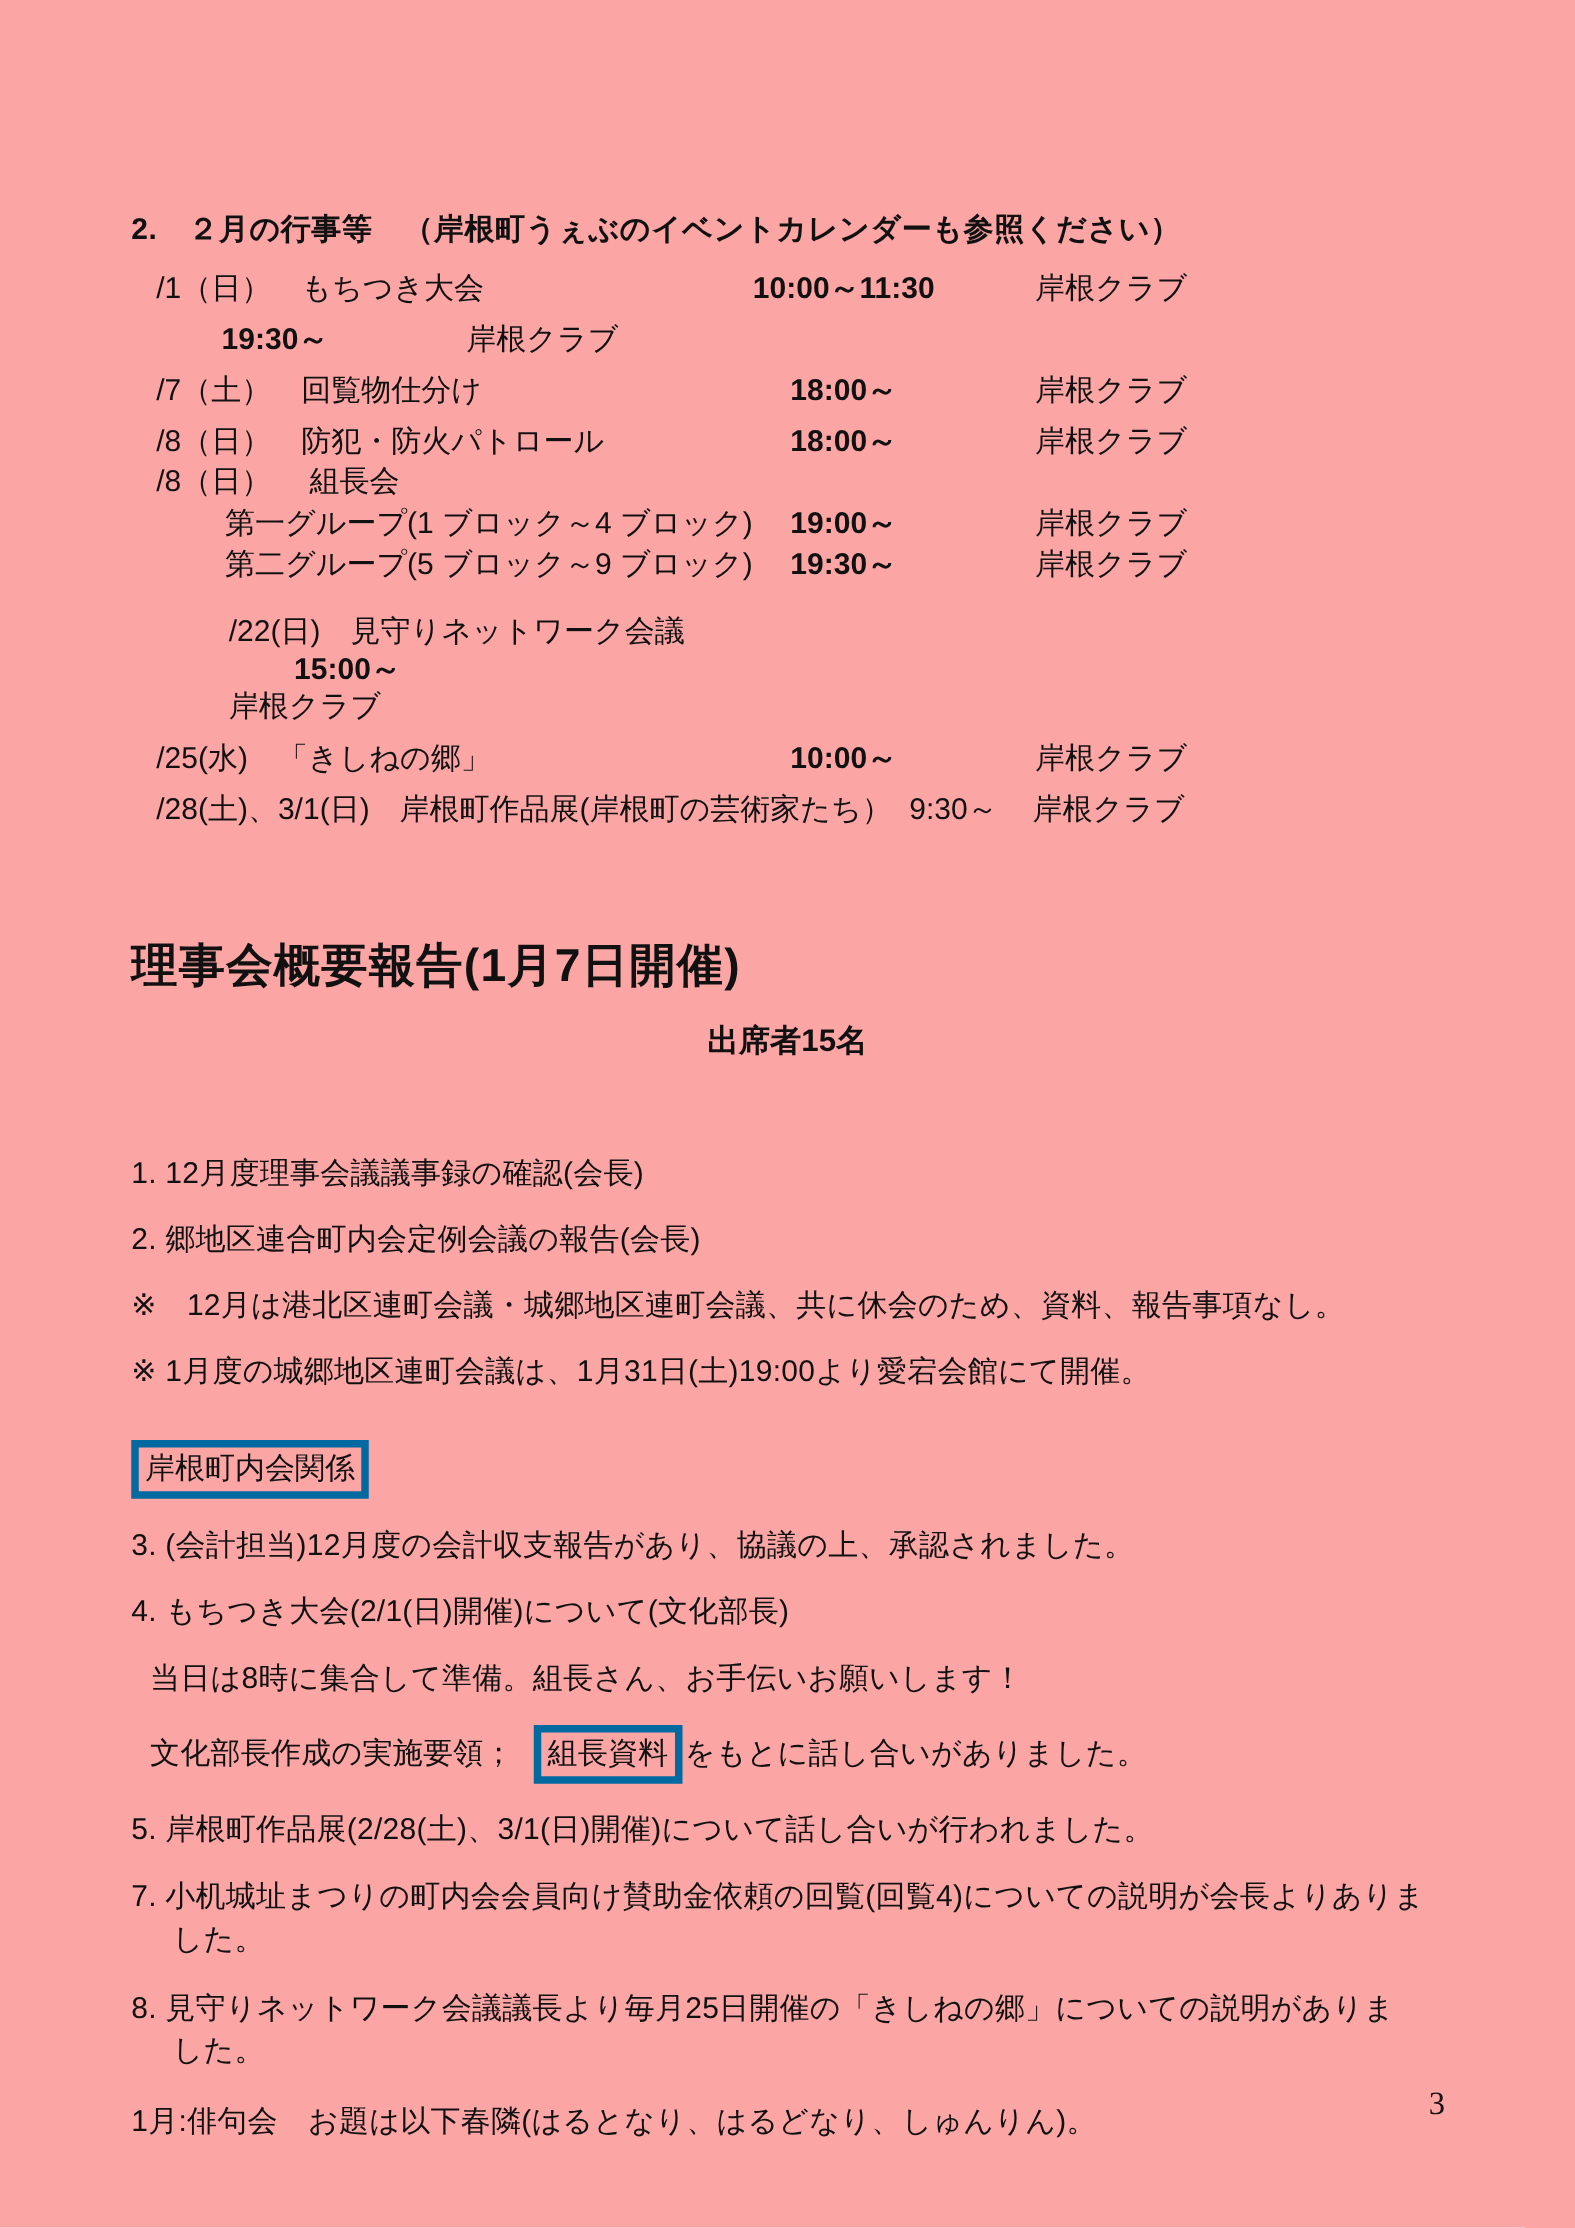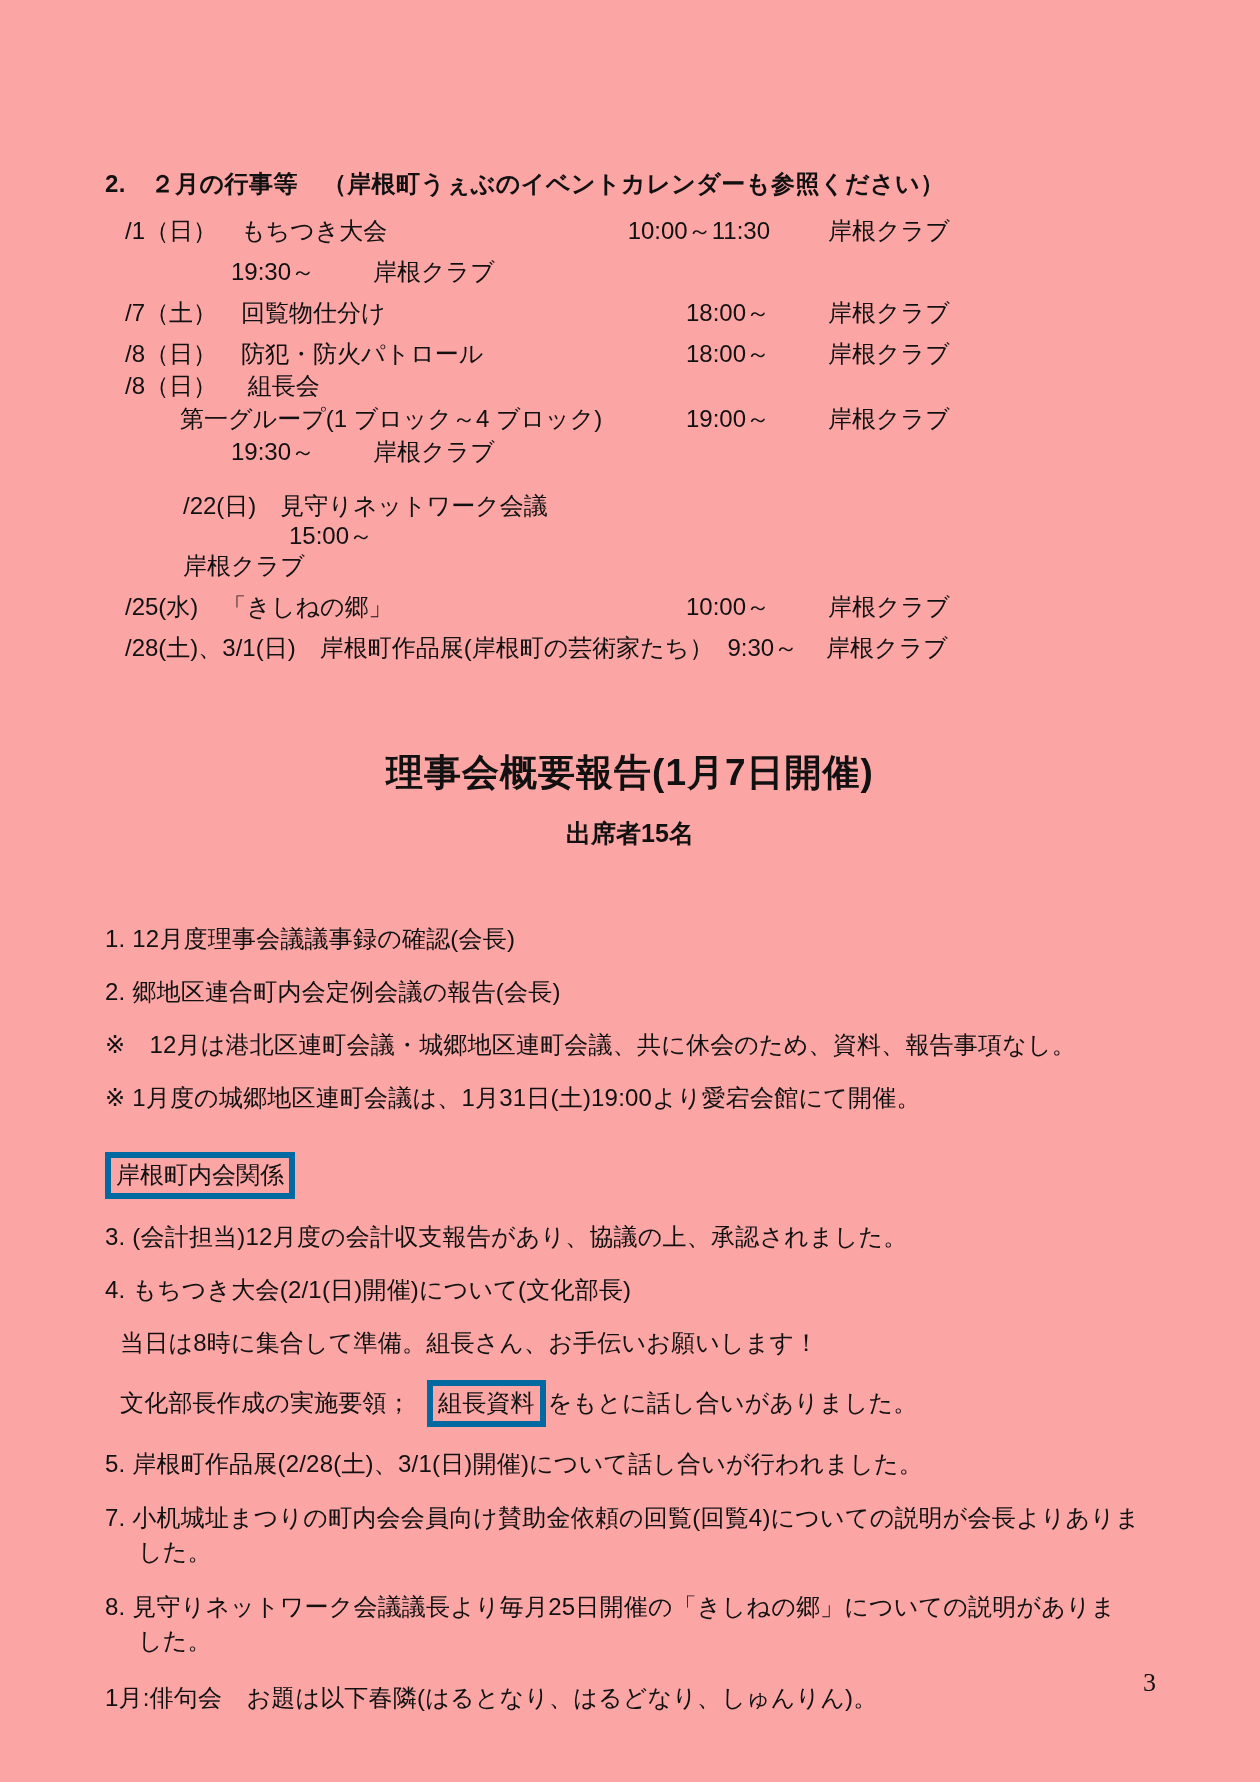--- a/index.html
+++ b/index.html
@@ -31,33 +31,33 @@
   .ev-row {
     display: flex;
     align-items: baseline;
     padding-left: 20px;
     line-height: 30px;
     margin-bottom: 11px;
     white-space: nowrap;
   }
   .ev-label { width: 455px; flex-shrink: 0; }
   .ev-row.indent .ev-label { padding-left: 55px; }
-  .ev-time  { width: 190px; flex-shrink: 0; text-align: right; }
+  .ev-time  { width: 190px; flex-shrink: 0; text-align: center; font-weight: bold; }
   .ev-place { margin-left: 58px; flex-shrink: 0; }
   .ev-row.tight   { margin-bottom: 2px; }
   .ev-row.grp     { margin-bottom: 3px; }
   .ev-row.gap-top { margin-top: 24px; flex-direction: column; }
   .ev-row.inline-row { display: block; }
   .ev-row.inline-row .in-time  { margin-left: 14px; }
   .ev-row.inline-row .in-place { margin-left: 28px; }
 
   
   .report-title {
     margin-top: 86px;
-    text-align: center;
+    text-align: left;
     font-size: 37px;
     font-weight: bold;
     line-height: 48px;
     letter-spacing: 1px;
   }
   .attendees {
     margin-top: 20px;
     text-align: center;
     font-size: 25px;
     font-weight: bold;
@@ -130,20 +130,21 @@
         <span class="ev-label">/8（日）　 組長会</span>
         <span class="ev-time"></span>
         <span class="ev-place"></span>
       </div>
       <div class="ev-row grp indent">
         <span class="ev-label">第一グループ(1 ブロック～4 ブロック)</span>
         <span class="ev-time">19:00～</span>
         <span class="ev-place">岸根クラブ</span>
       </div>
       <div class="ev-row indent">
+        <span class="ev-label">第二グループ(5 ブロック～9 ブロック)</span>
         <span class="ev-time">19:30～</span>
         <span class="ev-place">岸根クラブ</span>
       </div>
       <div class="ev-row gap-top">
         <span class="ev-label">/22(日)　見守りネットワーク会議</span>
         <span class="ev-time">15:00～</span>
         <span class="ev-place">岸根クラブ</span>
       </div>
       <div class="ev-row">
         <span class="ev-label">/25(水)　「きしねの郷」</span>

